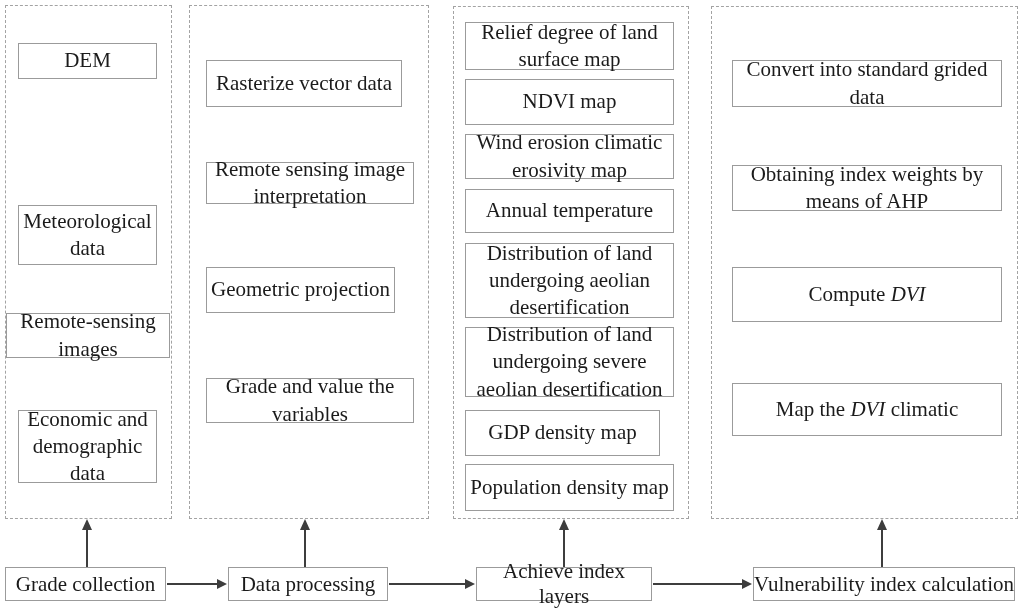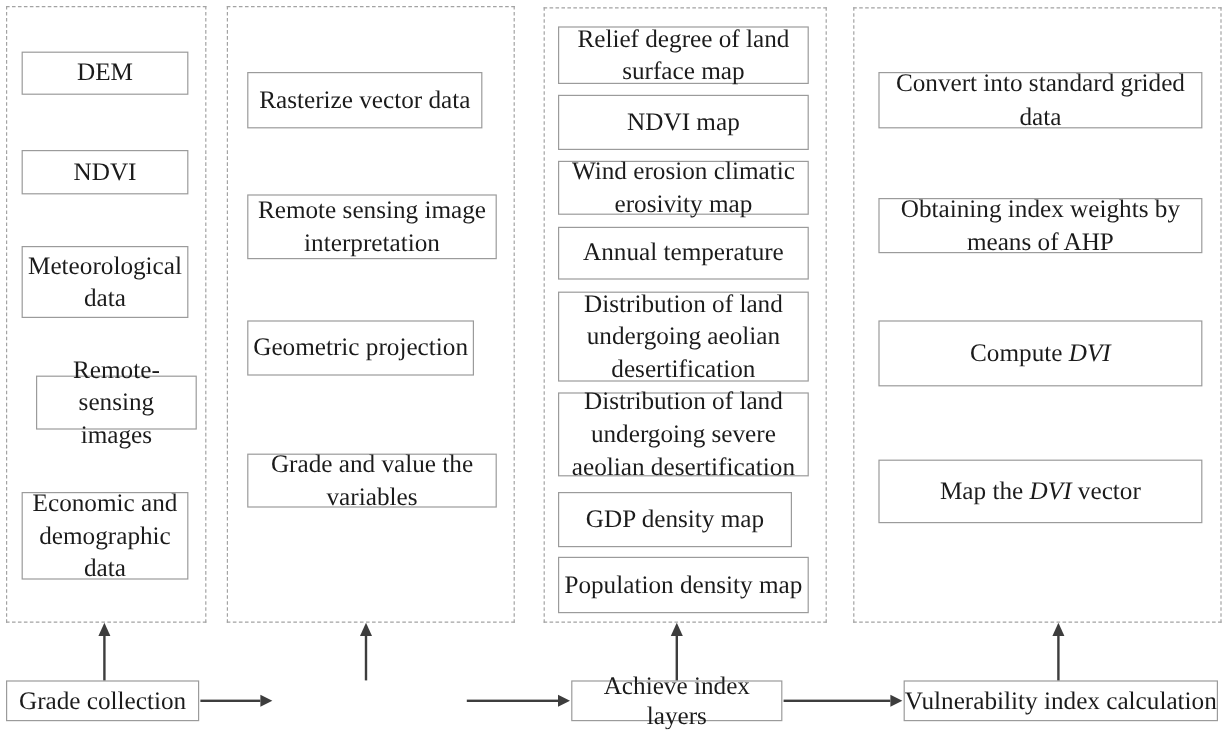--- a/index.html
+++ b/index.html
@@ -42,41 +42,38 @@
 <div class="canvas">
 
   <div class="group" style="left:5px;top:5px;width:167px;height:514px"></div>
   <div class="group" style="left:189px;top:5px;width:240px;height:514px"></div>
   <div class="group" style="left:453px;top:6px;width:236px;height:513px"></div>
   <div class="group" style="left:711px;top:6px;width:307px;height:513px"></div>
 
   <div class="node" style="left:18px;top:43px;width:139px;height:36px">
     <span class="lbl">DEM</span>
   </div>
-  <div class="node" style="left:18px;top:125px;width:139px;height:37px">
-    <span class="lbl">NDVI</span>
-  </div>
   <div class="node" style="left:18px;top:205px;width:139px;height:60px">
     <span class="lbl">Meteorological
 data</span>
   </div>
-  <div class="node" style="left:30px;top:313px;width:134px;height:45px">
+  <div class="node" style="left:6px;top:313px;width:164px;height:45px">
     <span class="lbl">Remote-sensing
 images</span>
   </div>
   <div class="node" style="left:18px;top:410px;width:139px;height:73px">
     <span class="lbl">Economic and
 demographic
 data</span>
   </div>
 
   <div class="node" style="left:206px;top:60px;width:196px;height:47px">
     <span class="lbl">Rasterize vector data</span>
   </div>
-  <div class="node" style="left:206px;top:162px;width:208px;height:54px">
+  <div class="node" style="left:206px;top:162px;width:208px;height:42px">
     <span class="lbl">Remote sensing image
 interpretation</span>
   </div>
   <div class="node" style="left:206px;top:267px;width:189px;height:46px">
     <span class="lbl">Geometric projection</span>
   </div>
   <div class="node" style="left:206px;top:378px;width:208px;height:45px">
     <span class="lbl">Grade and value the
 variables</span>
   </div>
@@ -117,25 +114,28 @@
 data</span>
   </div>
   <div class="node" style="left:732px;top:165px;width:270px;height:46px">
     <span class="lbl">Obtaining index weights by
 means of AHP</span>
   </div>
   <div class="node" style="left:732px;top:267px;width:270px;height:55px">
     <span class="lbl"><span>Compute </span><i>DVI</i><span></span></span>
   </div>
   <div class="node" style="left:732px;top:383px;width:270px;height:53px">
-    <span class="lbl"><span>Map the </span><i>DVI</i><span> vector</span></span>
+    <span class="lbl"><span>Map the </span><i>DVI</i><span> climatic</span></span>
   </div>
 
   <div class="stage" style="left:5px;width:161px">
     <span>Grade collection</span>
+  </div>
+  <div class="stage" style="left:228px;width:160px">
+    <span>Data processing</span>
   </div>
   <div class="stage" style="left:476px;width:176px">
     <span>Achieve index layers</span>
   </div>
   <div class="stage" style="left:753px;width:262px">
     <span>Vulnerability index calculation</span>
   </div>
 
   <div class="varrow" style="left:86px;top:530px;height:37px"></div>
   <div class="varrow" style="left:304px;top:530px;height:37px"></div>

